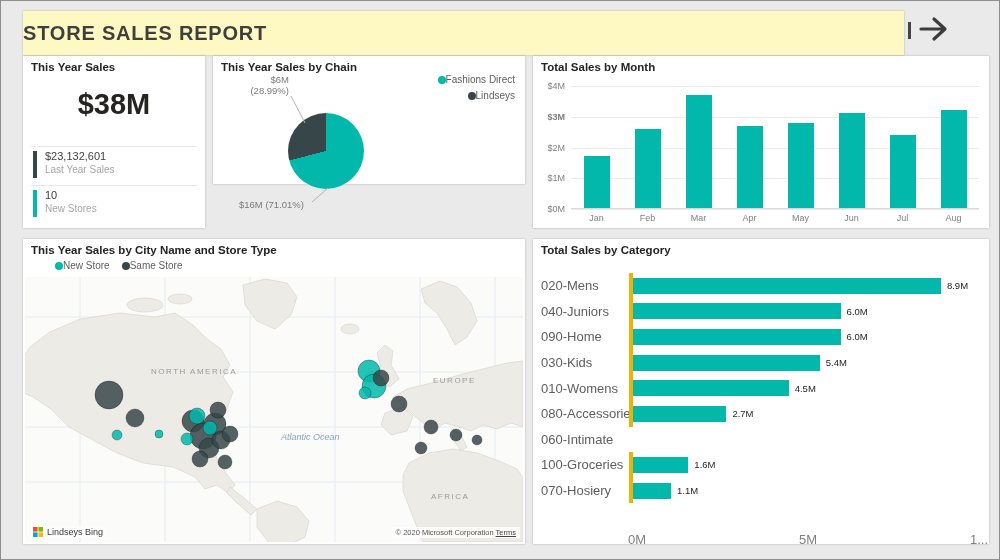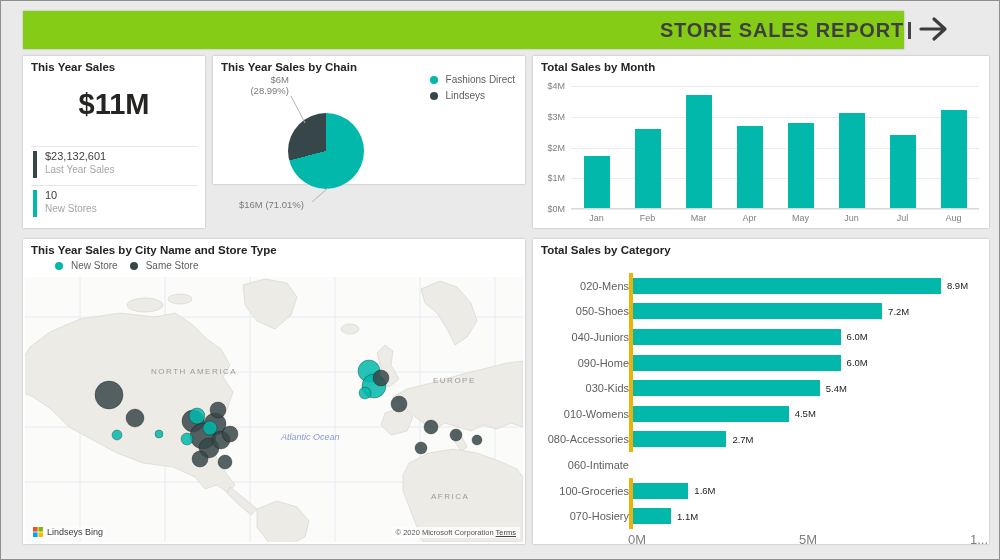--- a/index.html
+++ b/index.html
@@ -4,41 +4,41 @@
 <style>
   * { margin:0; padding:0; box-sizing:border-box; }
   body { font-family:"Liberation Sans", sans-serif; background:#c9c9c9; }
   #stage { position:relative; width:1000px; height:560px; background:#eaeaea;
            border:1px solid #8f8f8f; overflow:hidden; }
 
   .card { position:absolute; background:#fff; box-shadow:0 0 2px rgba(0,0,0,.25); }
   .card-title { position:absolute; top:5px; left:8px; font-size:11.5px; font-weight:bold; color:#252423; white-space:nowrap; }
 
   
-  #report-header { position:absolute; left:22px; top:10px; width:881px; height:38px; background:#84cc16;
-                   box-shadow:0 0 2px rgba(0,0,0,.25); display:flex; align-items:center; justify-content:flex-end; }
+  #report-header { position:absolute; left:22px; top:10px; width:881px; height:44px; background:#fef9c3;
+                   box-shadow:0 0 2px rgba(0,0,0,.25); display:flex; align-items:center; justify-content:flex-start; }
   #report-title { font-size:20px; font-weight:bold; color:#3f3f3f; letter-spacing:.8px; }
   #nav-handle { position:absolute; left:907px; top:21px; width:3px; height:17px; background:#454545; }
   #next-btn { position:absolute; left:915px; top:12px; width:38px; height:34px; background:transparent;
               border:none; cursor:pointer; }
 
   
   #kpi-card { left:22px; top:55px; width:182px; height:172px; }
   #kpi-value { position:absolute; top:32px; left:0; right:0; text-align:center; font-size:29px; font-weight:bold; color:#252423; }
   .kpi-div { position:absolute; left:8px; right:8px; height:1px; background:#e6e6e6; }
   .kpi-row { position:absolute; left:10px; right:8px; height:30px; }
   .kpi-bar { position:absolute; left:0; top:1px; width:4px; height:27px; }
   .kpi-val { position:absolute; left:12px; top:0; font-size:11px; color:#404040; }
   .kpi-lab { position:absolute; left:12px; top:14px; font-size:10px; color:#a6a6a6; }
 
   
   #pie-card { left:212px; top:55px; width:312px; height:128px; }
   #pie { position:absolute; left:75px; top:57px; width:76px; height:76px; border-radius:50%; }
   #pie-legend { position:absolute; top:18px; right:10px; display:flex; flex-direction:column; gap:5px; }
-  .legend-item { display:flex; align-items:center; gap:8px; cursor:pointer; }
+  .legend-item { display:flex; align-items:center; gap:0; cursor:pointer;justify-content:flex-end; }
   .legend-dot { width:8px; height:8px; border-radius:50%; flex:0 0 auto; }
   .legend-label { font-size:10px; color:#605e5c; white-space:nowrap; }
   #pie-callout-small { position:absolute; top:18px; left:4px; width:72px; text-align:right;
                        font-size:9.5px; color:#7a7a7a; line-height:11px; }
   #pie-callout-large { position:absolute; top:143px; left:26px; font-size:9.5px; color:#7a7a7a; }
   #pie-lines { position:absolute; left:0; top:0; pointer-events:none; }
 
   
   #month-card { left:532px; top:55px; width:456px; height:172px; }
   #month-yaxis { position:absolute; left:4px; top:30px; width:30px; height:123px; }
@@ -49,21 +49,21 @@
                 align-items:flex-end; border-bottom:1px solid #d9d9d9; }
   .mcol { flex:1; display:flex; justify-content:center; align-items:flex-end; height:100%; }
   .vbar { width:26px; cursor:pointer; }
   #month-xaxis { position:absolute; left:38px; right:10px; top:157px; display:flex; }
   .xtick { flex:1; text-align:center; font-size:9px; color:#808080; }
 
   
   #cat-card { left:532px; top:238px; width:456px; height:305px; }
   #cat-rows { position:absolute; left:8px; right:10px; top:34px; }
   .crow { display:flex; align-items:center; height:25.6px; }
-  .clabel { width:88px; text-align:right; font-size:11px; color:#605e5c; white-space:nowrap; }
+  .clabel { width:88px; font-size:13px; color:#605e5c; white-space:nowrap; }
   .ctrack { flex:1; display:flex; align-items:center; height:100%; border-left:4px solid #eab308; }
   .hbar { height:16px; cursor:pointer; flex:0 0 auto; }
   .cval { margin-left:6px; font-size:9.5px; color:#252423; white-space:nowrap; }
   #cat-xticks { position:absolute; left:104px; right:10px; top:293px; height:12px; }
   .cxt { position:absolute; transform:translateX(-50%); font-size:13px; color:#808080; white-space:nowrap; }
 
   
   #map-card { left:22px; top:238px; width:502px; height:305px; }
   #map-legend { position:absolute; top:21px; left:8px; display:flex; flex-direction:row; gap:12px;padding-left:24px; }
   #map-box { position:absolute; left:2px; right:2px; top:38px; bottom:2px; background:#fbfbf9; overflow:hidden; }
@@ -87,21 +87,21 @@
   </div>
   <div id="nav-handle"></div>
   <button id="next-btn" title="">
     <svg width="34" height="30" viewBox="0 0 34 30">
       <path d="M3 15 H25 M16 5 L27 15 L16 25" fill="none" stroke="#3c3c3c" stroke-width="3.2" stroke-linecap="round" stroke-linejoin="round"></path>
     </svg>
   </button>
 
   <div class="card" id="kpi-card">
     <div class="card-title">This Year Sales</div>
-    <div id="kpi-value">$11M</div>
+    <div id="kpi-value">$38M</div>
     <div class="kpi-div" style="top:90px"></div>
     <div class="kpi-row" style="top:94px">
       <div class="kpi-bar" style="background: rgb(55, 70, 73);"></div>
       <div class="kpi-val">$23,132,601</div>
       <div class="kpi-lab">Last Year Sales</div>
     </div>
     <div class="kpi-div" style="top:129px"></div>
     <div class="kpi-row" style="top:133px">
       <div class="kpi-bar" style="background: rgb(1, 184, 170);"></div>
       <div class="kpi-val">10</div>
@@ -130,21 +130,21 @@
     <svg id="pie-lines" width="312" height="172">
       <polyline points="78,40 92,67" fill="none" stroke="#b3b3b3" stroke-width="1"></polyline>
       <polyline points="99,146 115,132" fill="none" stroke="#b3b3b3" stroke-width="1"></polyline>
     </svg>
   </div>
 
   <div class="card" id="month-card">
     <div class="card-title">Total Sales by Month</div>
     <div id="month-yaxis">
         <div class="ytick" style="top: 0%;">$4M</div>
-        <div class="ytick" style="top: 25%;">$3M</div>
+        <div class="ytick" style="top: 25%; font-weight: bold;">$3M</div>
         <div class="ytick" style="top: 50%;">$2M</div>
         <div class="ytick" style="top: 75%;">$1M</div>
         <div class="ytick" style="top: 100%;">$0M</div>
       </div>
     <div id="month-grid">
         <div class="gridline" style="top: 0%;"></div>
         <div class="gridline" style="top: 25%;"></div>
         <div class="gridline" style="top: 50%;"></div>
         <div class="gridline" style="top: 75%;"></div>
         <div class="gridline" style="top: 100%;"></div>
@@ -283,27 +283,20 @@
     <div class="card-title">Total Sales by Category</div>
     <div id="cat-rows">
         <div class="crow">
           <div class="clabel">020-Mens</div>
           <div class="ctrack">
             <div class="hbar" style="width: 89%; background: rgb(1, 184, 170);"></div>
             <span class="cval">8.9M</span>
           </div>
         </div>
         <div class="crow">
-          <div class="clabel">050-Shoes</div>
-          <div class="ctrack">
-            <div class="hbar" style="width: 72%; background: rgb(1, 184, 170);"></div>
-            <span class="cval">7.2M</span>
-          </div>
-        </div>
-        <div class="crow">
           <div class="clabel">040-Juniors</div>
           <div class="ctrack">
             <div class="hbar" style="width: 60%; background: rgb(1, 184, 170);"></div>
             <span class="cval">6.0M</span>
           </div>
         </div>
         <div class="crow">
           <div class="clabel">090-Home</div>
           <div class="ctrack">
             <div class="hbar" style="width: 60%; background: rgb(1, 184, 170);"></div>

